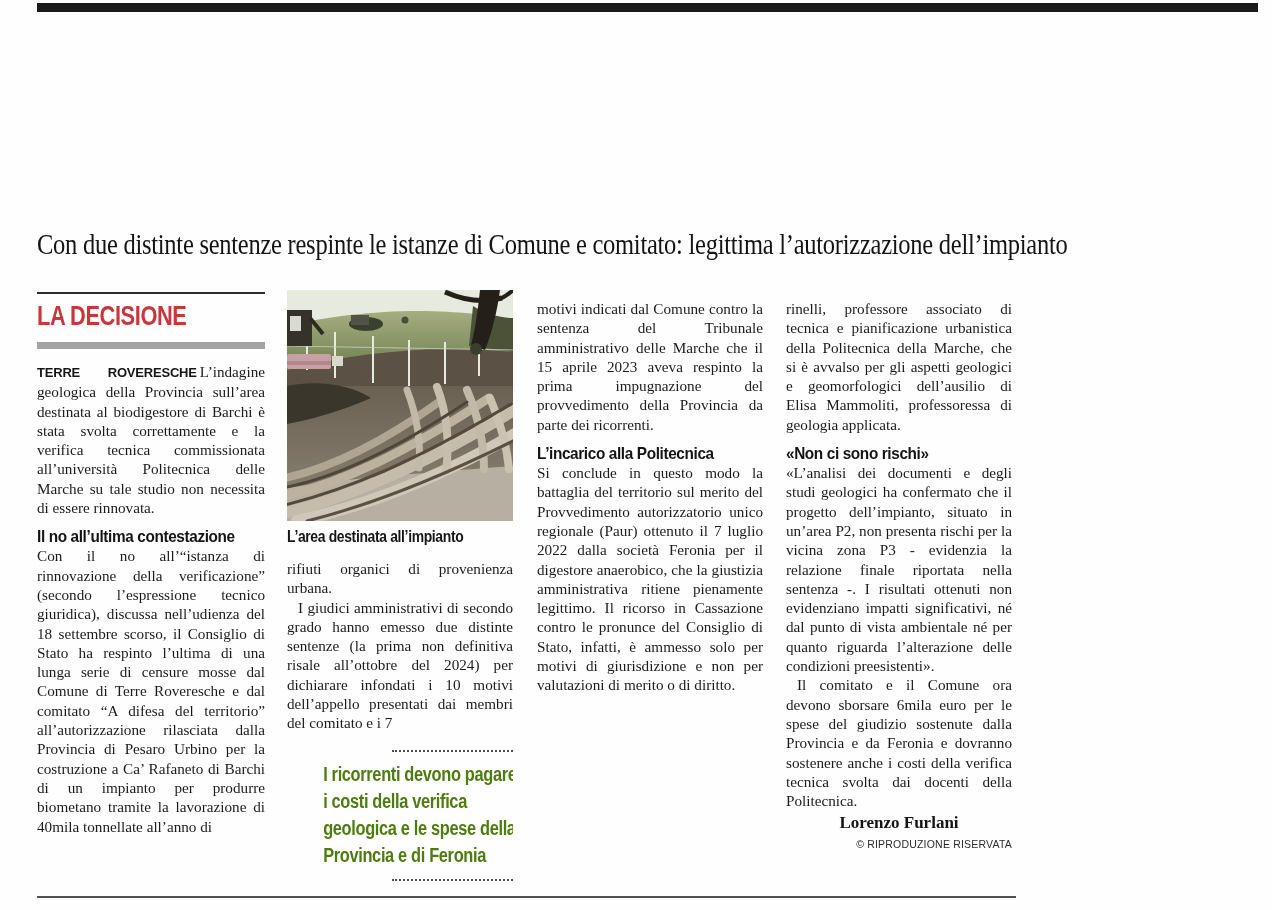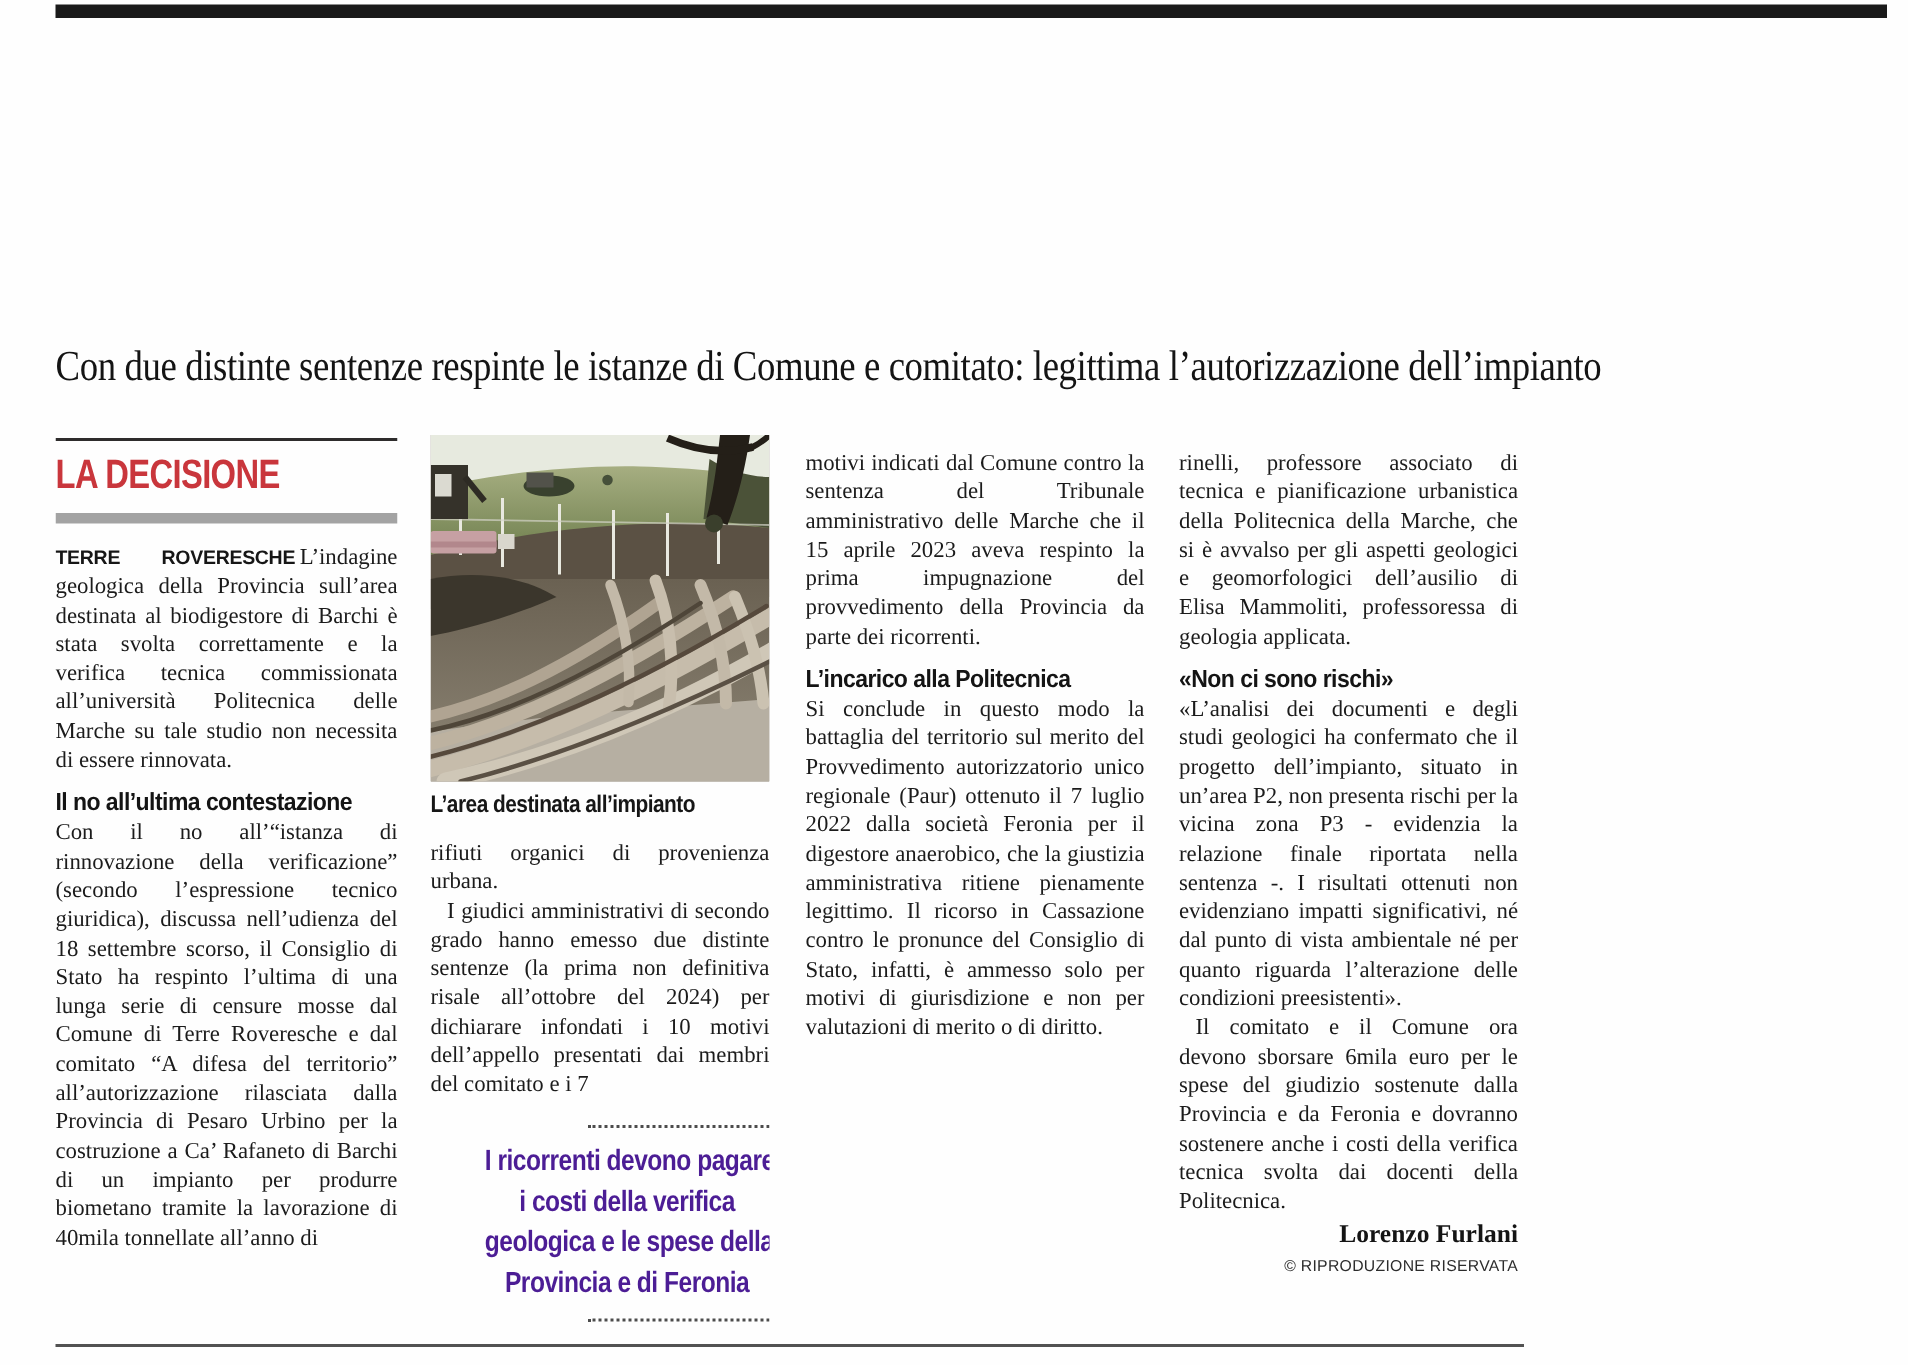--- a/index.html
+++ b/index.html
@@ -35,28 +35,28 @@
   .subhead{display:block;margin:10px 0 0 0;font-family:"Liberation Sans", sans-serif;font-weight:800;font-size:16.5px;
            letter-spacing:-0.4px;color:#141414;white-space:nowrap;line-height:19px;height:19px;
            transform:scaleX(0.93);transform-origin:left center;}
 
   figure{margin:0;}
   .photo-frame{width:226px;height:231px;overflow:hidden;background:#9b9486;}
   .caption{font-family:"Liberation Sans", sans-serif;font-weight:800;font-size:16px;letter-spacing:-0.4px;color:#161616;
            margin-top:7px;white-space:nowrap;transform:scaleX(0.87);transform-origin:left center;}
   .col2 .body-block{margin-top:13px;}
 
-  .pullquote{margin-top:17px;font-family:"Liberation Sans", sans-serif;font-weight:800;color:#4c1d95;text-align:center;}
+  .pullquote{margin-top:17px;font-family:"Liberation Sans", sans-serif;font-weight:800;color:#4d7c0f;text-align:left;}
   .pq-rule{border-top:2px dotted #4c4c4c;width:121px;margin-left:auto;height:0;}
   .pq-rule.top{margin-bottom:9px;}
   .pq-rule.bottom{margin-top:10px;}
   .pq-line{font-size:19.5px;line-height:27px;white-space:nowrap;letter-spacing:-0.4px;
            transform:scaleX(0.84);transform-origin:right center;}
 
-  .byline{font-weight:700;font-size:17px;text-align:right;margin-top:3px;color:#141414;}
+  .byline{font-weight:700;font-size:17px;text-align:center;margin-top:3px;color:#141414;}
   .copyright{font-family:"Liberation Sans", sans-serif;font-size:10.5px;letter-spacing:0.2px;color:#2c2c2c;text-align:right;margin-top:5px;}
 
   .bottom-rule{position:absolute;left:37px;top:896px;width:979px;height:2px;background:#525252;}
 </style>
 </head>
 <body>
 
 <div class="page">
 
   <div class="top-bar"></div>

